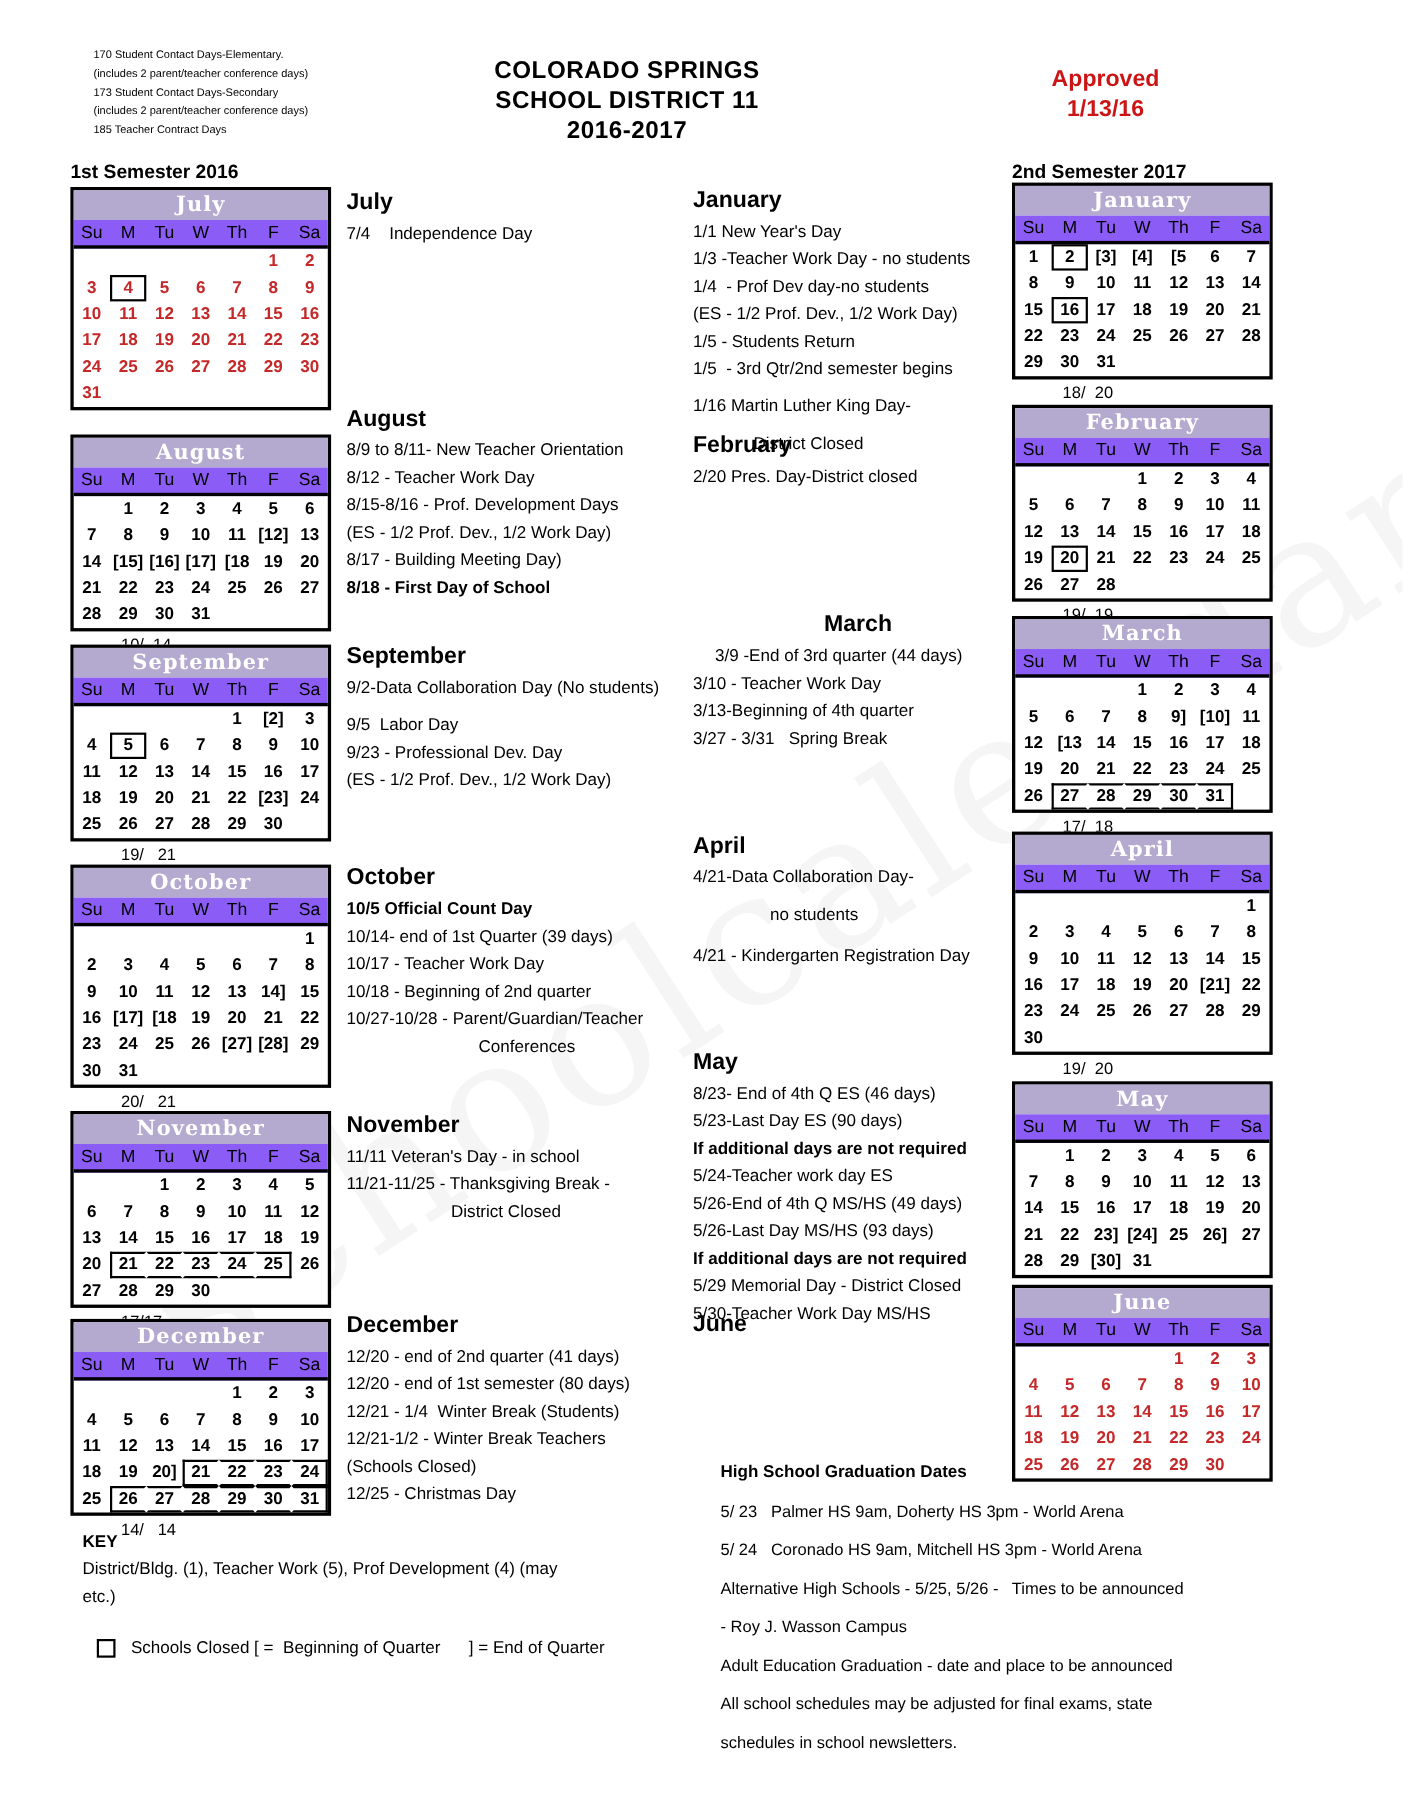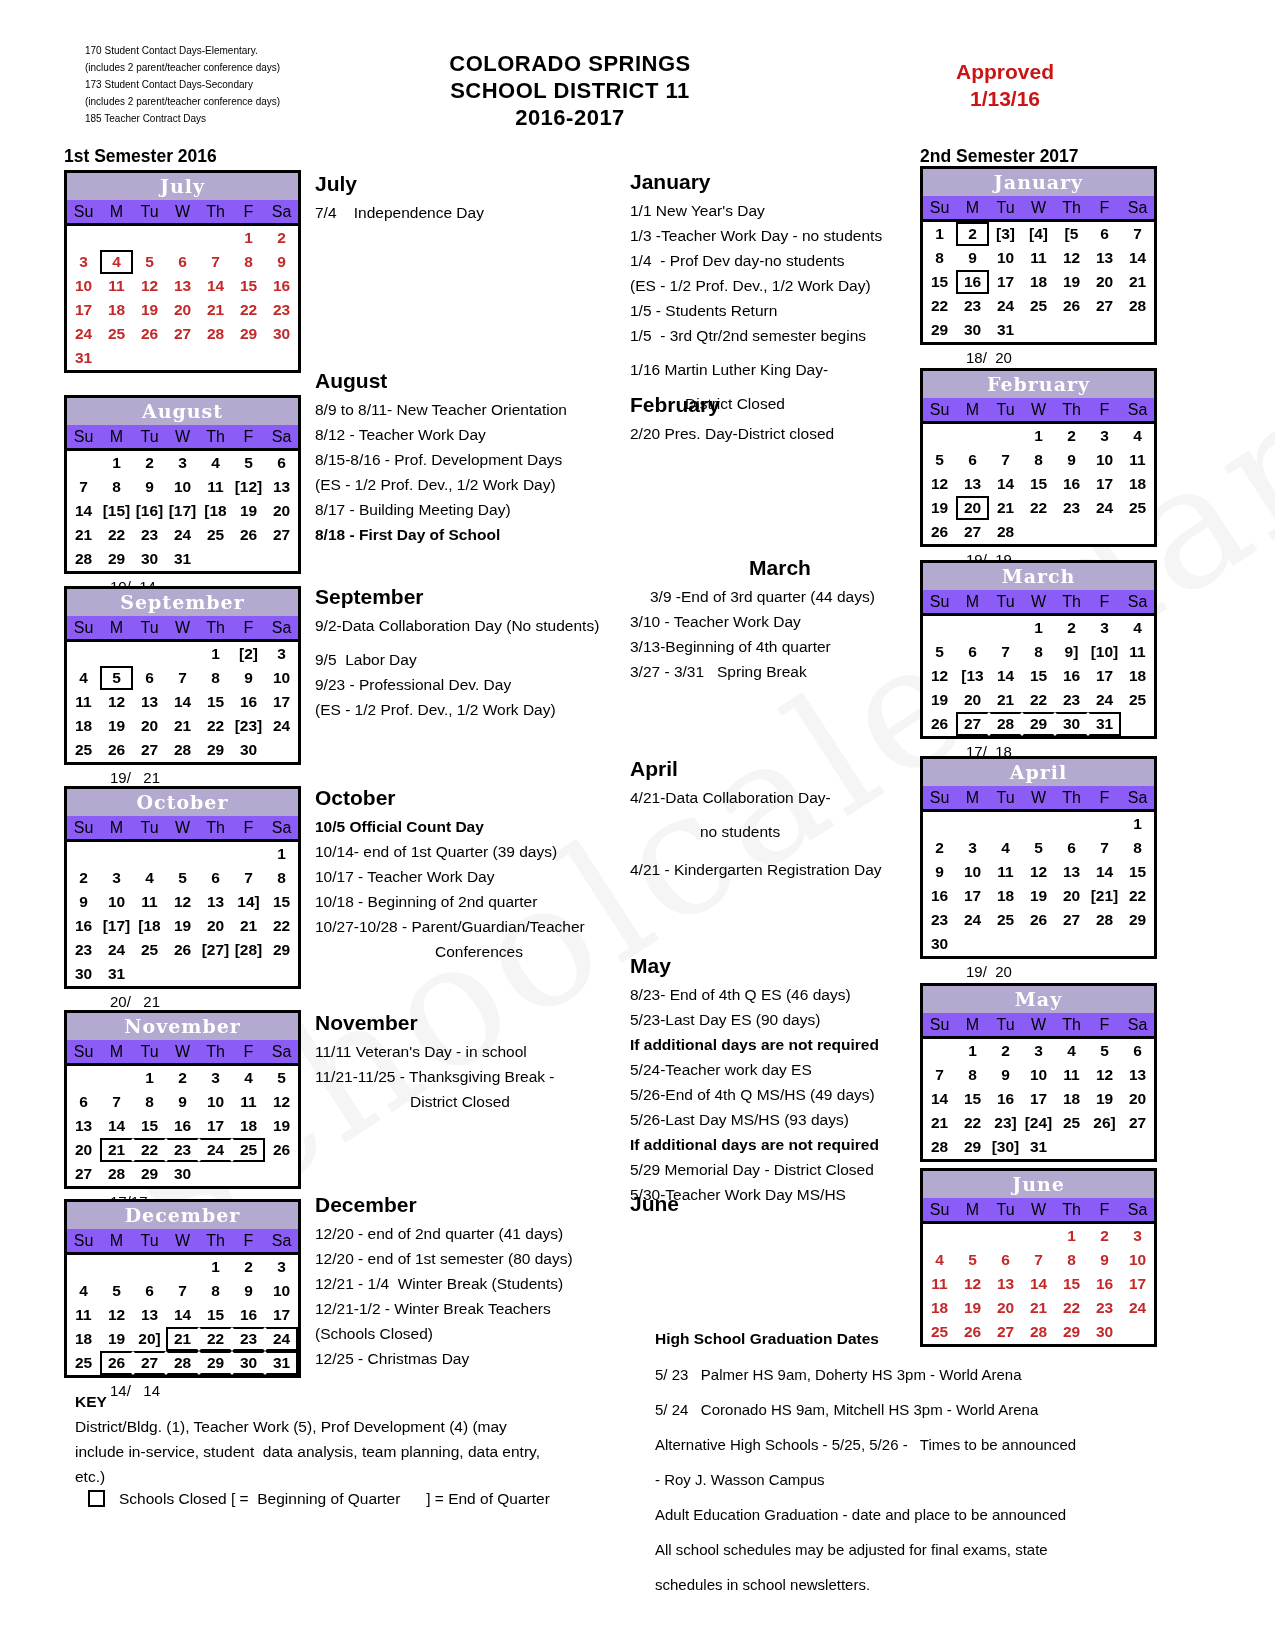--- a/index.html
+++ b/index.html
@@ -940,20 +940,19 @@
     <div class="ev-line">5/ 24   Coronado HS 9am, Mitchell HS 3pm - World Arena</div>
     <div class="ev-line">Alternative High Schools - 5/25, 5/26 -   Times to be announced</div>
     <div class="ev-line">- Roy J. Wasson Campus</div>
     <div class="ev-line">Adult Education Graduation - date and place to be announced</div>
     <div class="ev-line">All school schedules may be adjusted for final exams, state</div>
     <div class="ev-line">schedules in school newsletters.</div>
   </div>
 <div class="abs ev-block small" style="left:75px;top:1393px;width:560px">
     <div class="ev-title">KEY</div>
     <div class="ev-line">District/Bldg. (1), Teacher Work (5), Prof Development (4) (may</div>
-    <div class="ev-line">include in-service, student  data analysis, team planning, data entry,</div>
     <div class="ev-line">etc.)</div>
   </div>
 
 <div class="abs key-closed" style="left:88px;top:1490px">
   <span class="sq"></span>
   <span>Schools Closed [ =  Beginning of Quarter      ] = End of Quarter</span>
 </div>
 
 </body></html>

